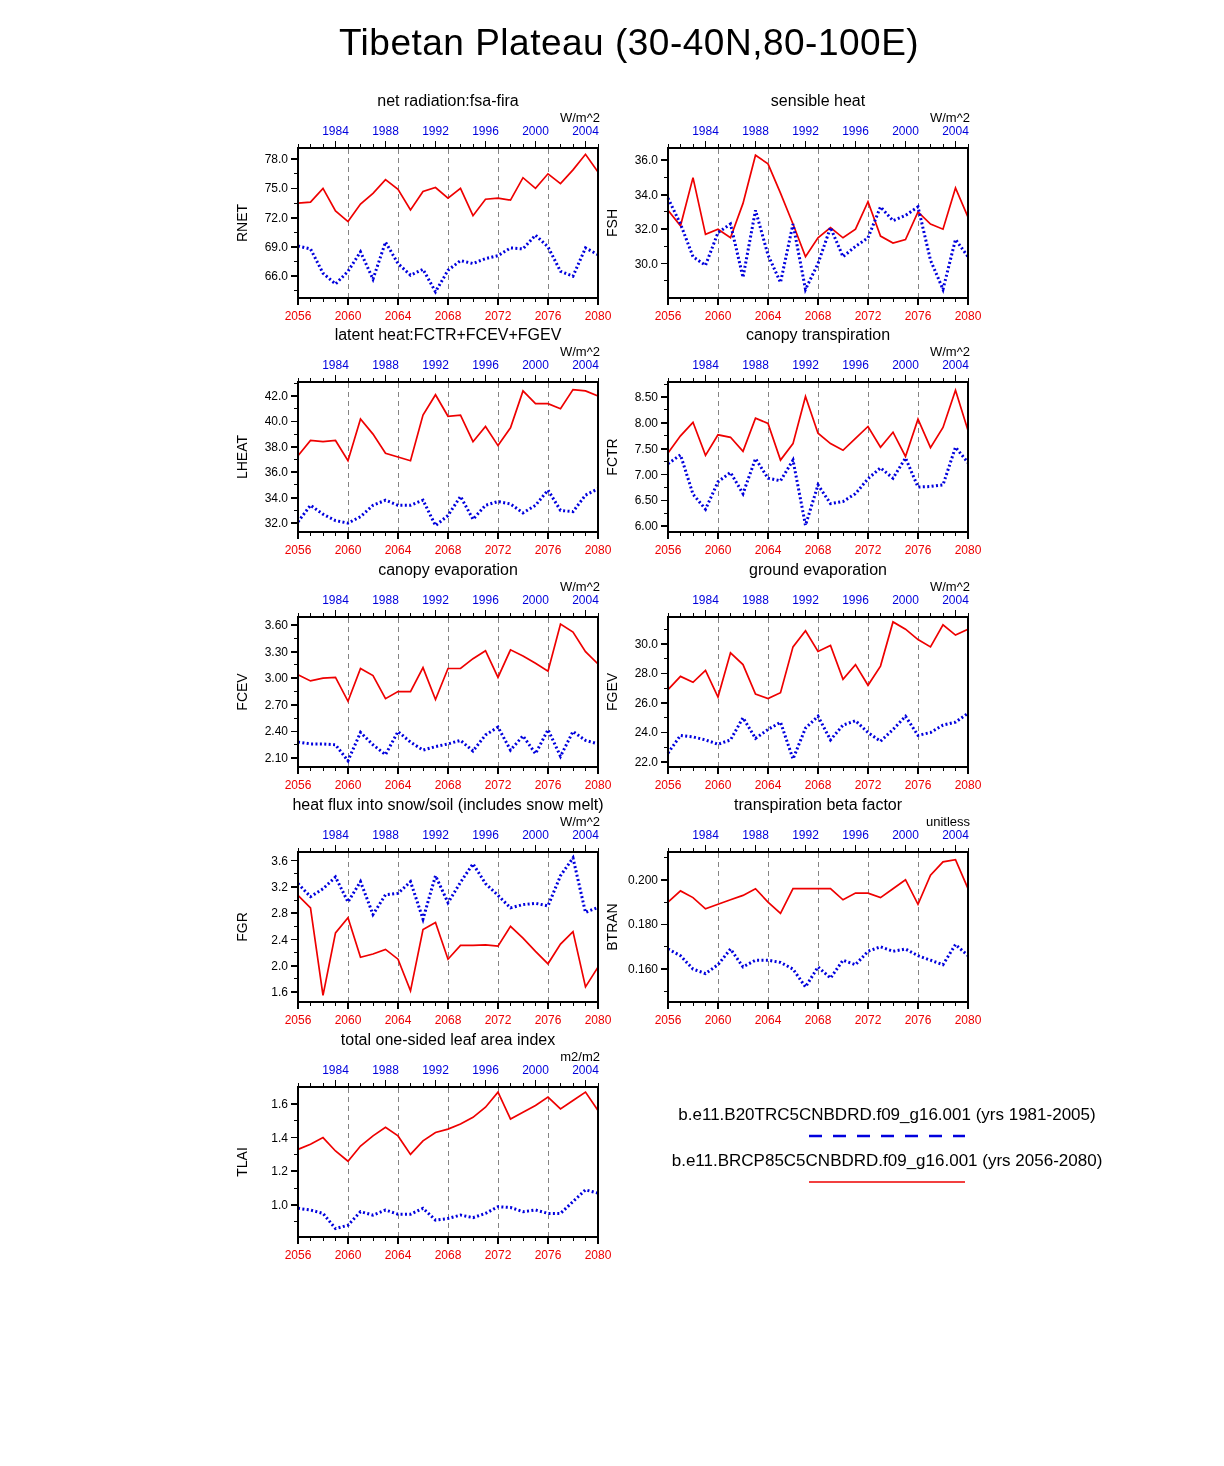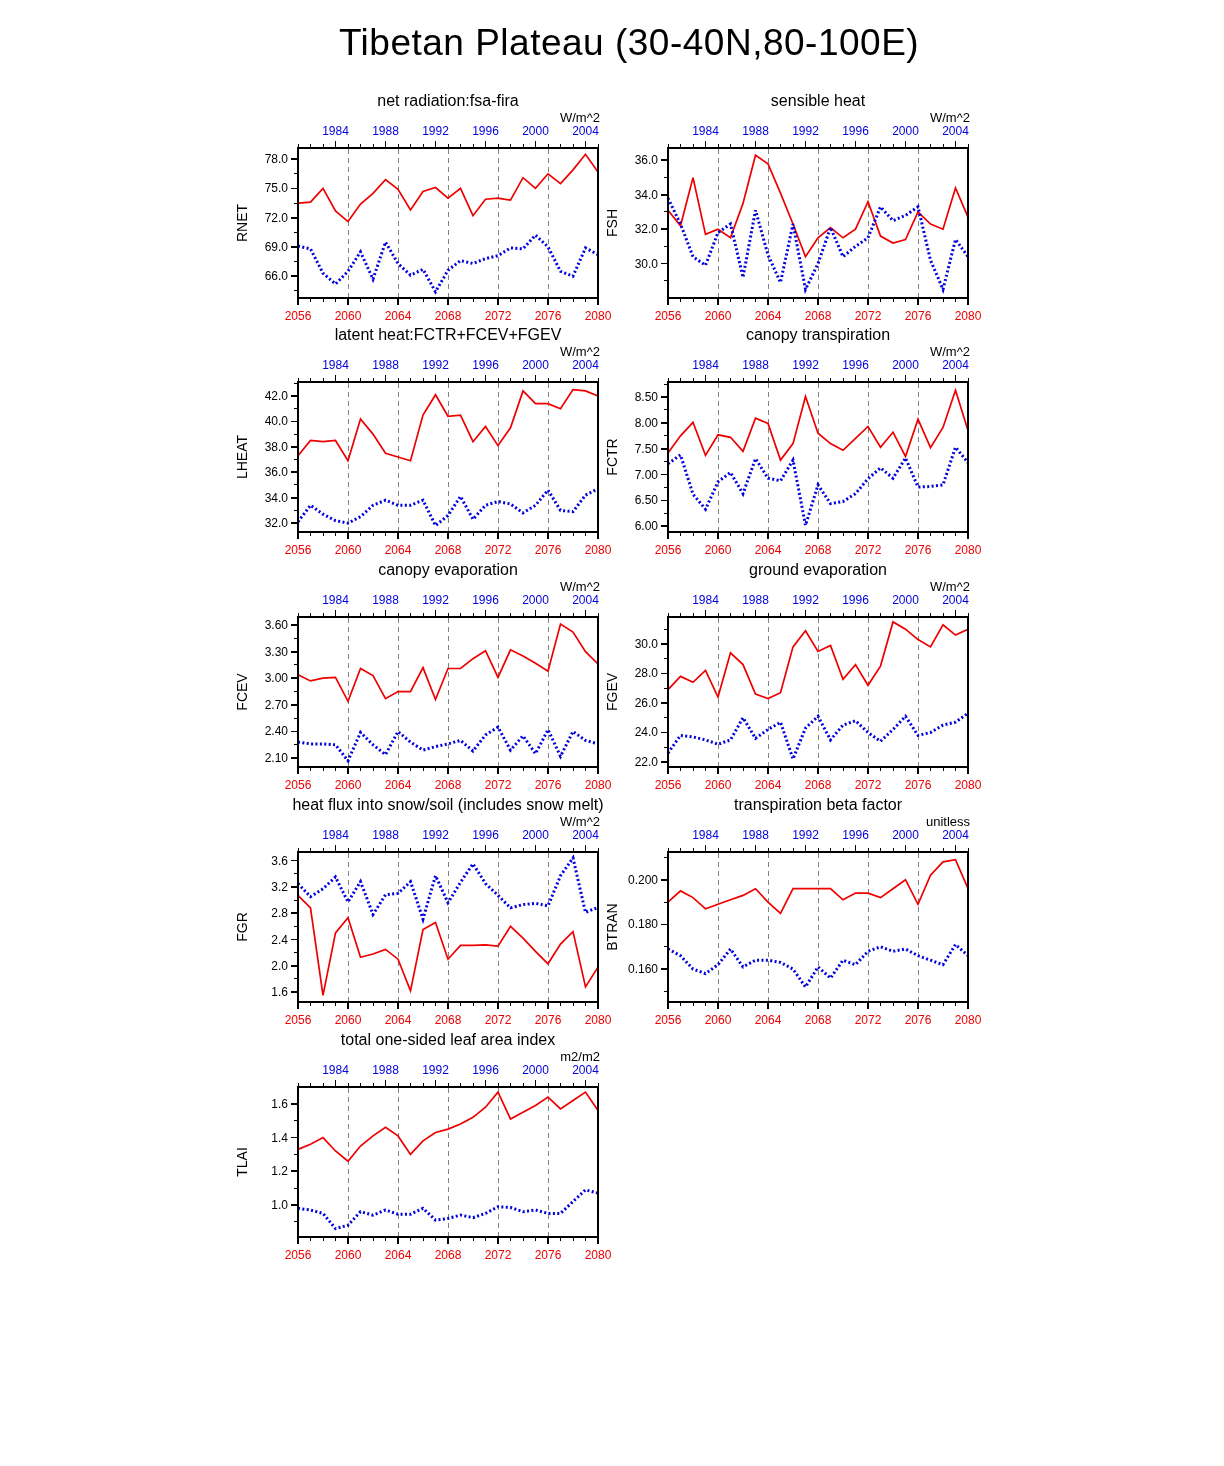--- a/index.html
+++ b/index.html
@@ -855,14 +855,28 @@
         <line x1="298" y1="1221.8314606741574" x2="294" y2="1221.8314606741574" class="tick" stroke-width="1"></line>
         <line x1="298" y1="1188.123595505618" x2="294" y2="1188.123595505618" class="tick" stroke-width="1"></line>
         <line x1="298" y1="1154.4157303370787" x2="294" y2="1154.4157303370787" class="tick" stroke-width="1"></line>
         <line x1="298" y1="1120.7078651685392" x2="294" y2="1120.7078651685392" class="tick" stroke-width="1"></line>
         <text x="247" y="1162" class="yaxis-name" text-anchor="middle" fill="#000" transform="rotate(-90 247 1162)">TLAI</text>
         <text x="448" y="1045" class="subtitle" text-anchor="middle">total one-sided leaf area index</text>
         <text x="600" y="1061" class="unit-label" text-anchor="end">m2/m2</text>
       </g>
     </svg>
 
+  <div class="legend">
+    <div class="legend-entry">
+      <div class="legend-label">b.e11.B20TRC5CNBDRD.f09_g16.001 (yrs 1981-2005)</div>
+      <svg class="legend-line" width="160" height="6">
+        <line class="ll-dashed" x1="2" y1="3" x2="158" y2="3" stroke="#0000dd"></line>
+      </svg>
+    </div>
+    <div class="legend-entry">
+      <div class="legend-label">b.e11.BRCP85C5CNBDRD.f09_g16.001 (yrs 2056-2080)</div>
+      <svg class="legend-line" width="160" height="6">
+        <line class="ll-solid" x1="2" y1="3" x2="158" y2="3" stroke="#ee0000"></line>
+      </svg>
+    </div>
+  </div>
 
 </div>
 
 </body></html>

